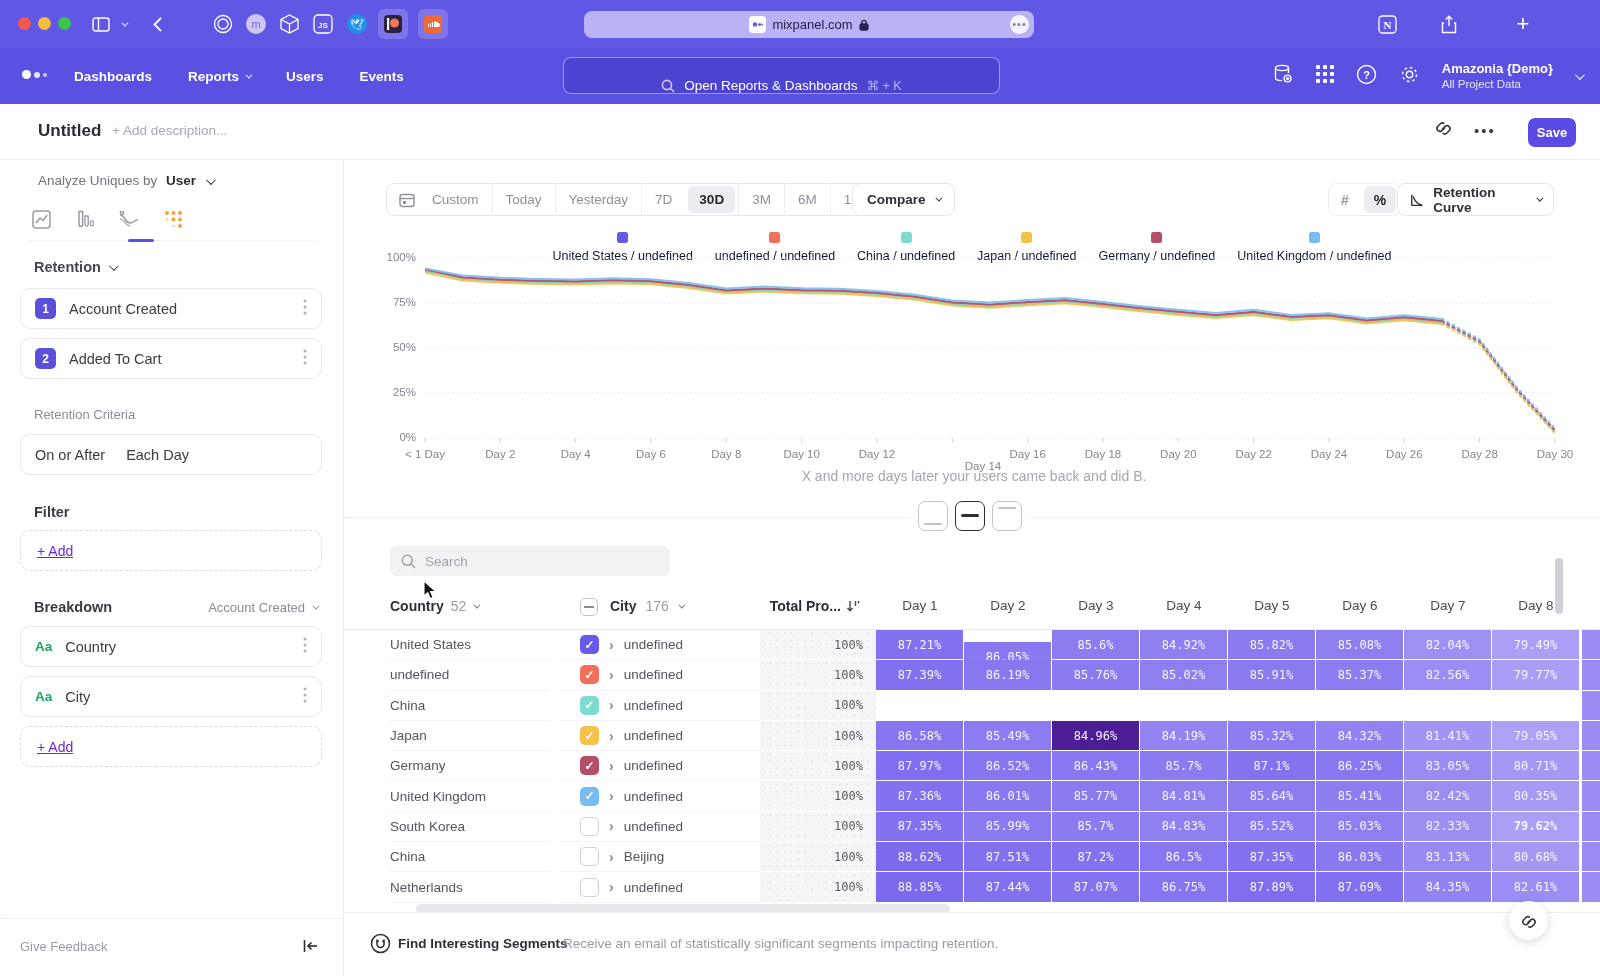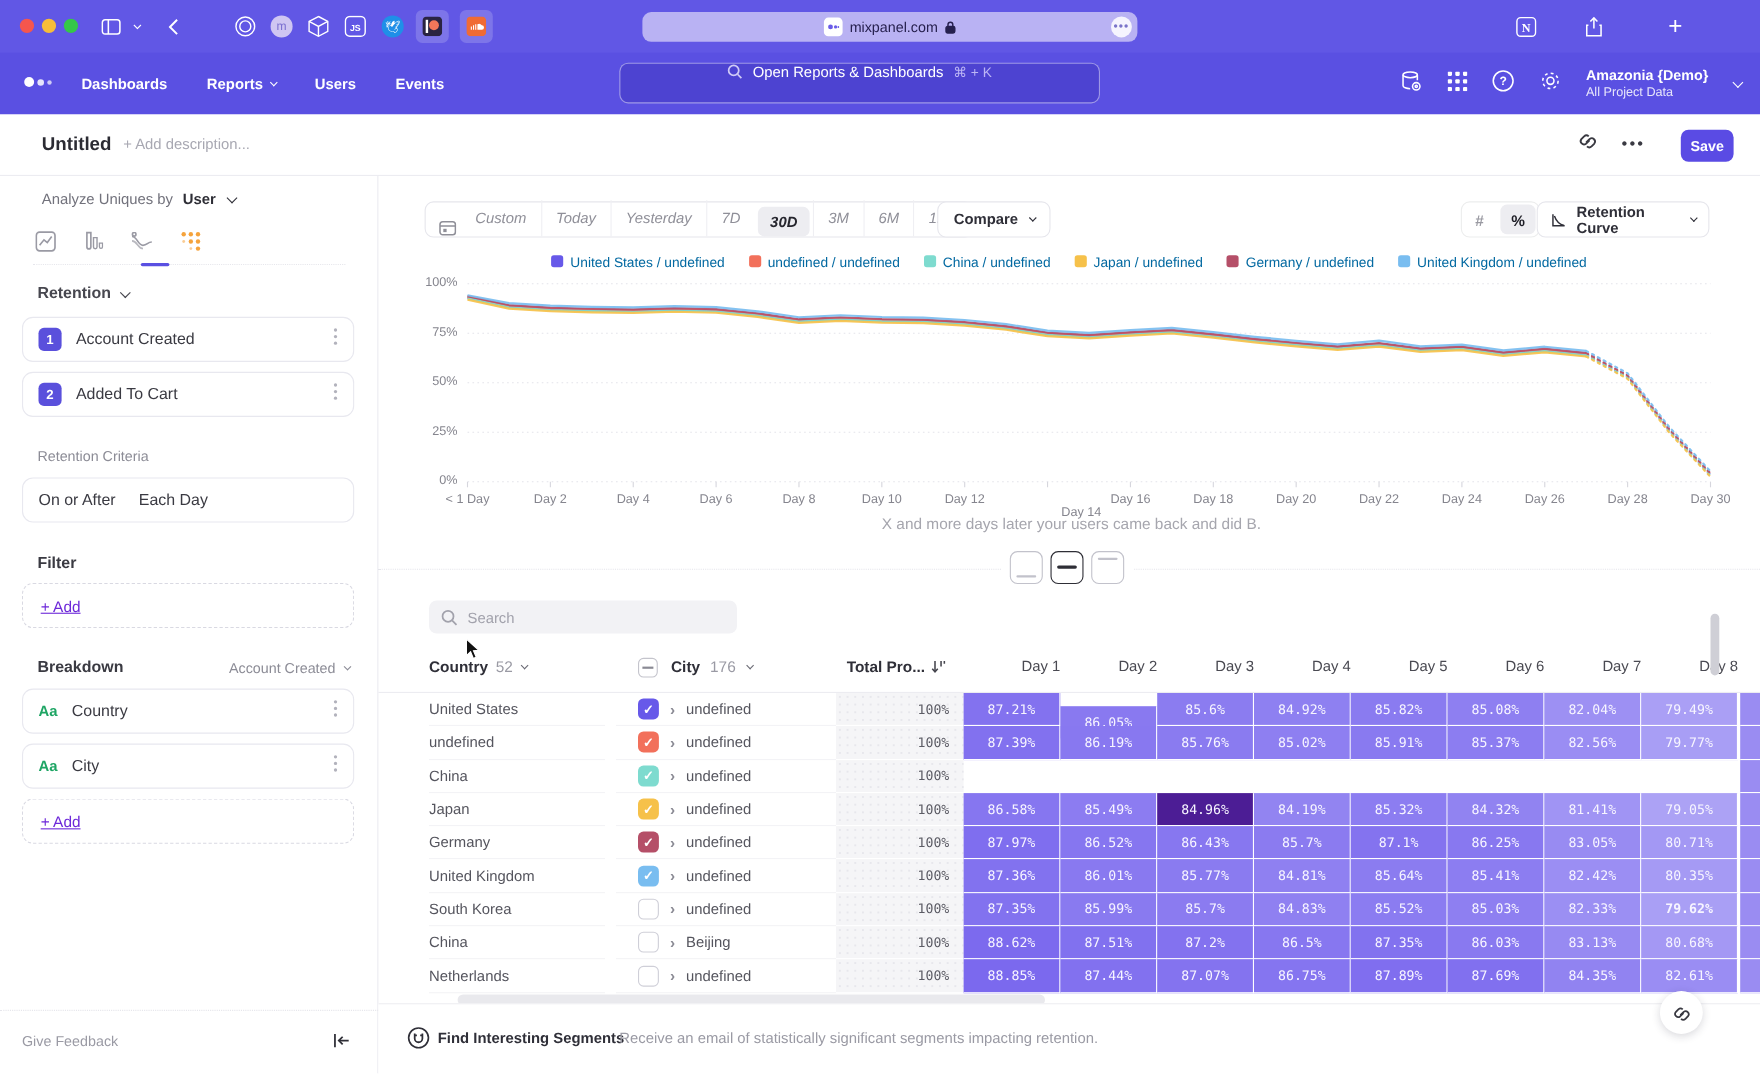--- a/index.html
+++ b/index.html
@@ -14,21 +14,21 @@
   .chrome-ic { position:absolute; top:12px; display:flex; align-items:center; justify-content:center; width:26px; height:24px; color:#fff; }
   .ext-bg { background:rgba(255,255,255,.18); border-radius:6px; }
   .urlbar { position:absolute; left:584px; top:11px; width:450px; height:27px; background:#b9b2f3; border-radius:8px; display:flex; align-items:center; justify-content:center; gap:6px; color:#26204e; font-size:13px; }
   .url-fav { width:17px; height:17px; background:#fff; border-radius:4px; display:flex; align-items:center; justify-content:center; }
   .url-more { position:absolute; right:5px; top:4px; width:19px; height:19px; border-radius:50%; background:rgba(255,255,255,.85); color:#7a74c9; font-size:11px; line-height:18px; text-align:center; letter-spacing:1px; }
   .nav-row { position:absolute; left:0; top:48px; width:1600px; height:56px; background:#5a50e2; }
   .mp-logo { position:absolute; left:22px; top:22px; display:flex; align-items:center; gap:3px; }
   .mp-logo i { background:#fff; border-radius:50%; display:block; }
   .nav-items { position:absolute; left:74px; top:0; height:56px; display:flex; align-items:center; gap:36px; }
   .nav-item { color:#fff; font-size:13.5px; font-weight:600; display:flex; align-items:center; gap:6px; cursor:default; }
-  .nav-search { position:absolute; left:563px; top:9px; width:437px; height:37px; background:rgba(38,28,160,.25); border:1px solid rgba(255,255,255,.45); border-radius:8px; display:flex; align-items:flex-start; justify-content:center; gap:9px; color:#fff; font-size:13.5px; }
+  .nav-search { position:absolute; left:563px; top:9px; width:437px; height:37px; background:rgba(38,28,160,.25); border:1px solid rgba(255,255,255,.45); border-radius:8px; display:flex; align-items:flex-end; justify-content:center; gap:9px; color:#fff; font-size:13.5px; }
   .nav-search .sc { color:#bcb6f5; font-size:12.5px; }
   .nav-right { position:absolute; right:18px; top:0; height:56px; display:flex; align-items:center; gap:22px; color:#fff; }
   .proj { text-align:left; line-height:1.25; }
   .proj .p1 { font-size:13px; font-weight:700; }
   .proj .p2 { font-size:11.5px; opacity:.85; }
 
   .chev { display:inline-block; width:7px; height:7px; border-right:1.6px solid currentColor; border-bottom:1.6px solid currentColor; transform:rotate(45deg) translateY(-2px); }
 
   
   .rep-head { position:absolute; left:0; top:104px; width:1600px; height:56px; background:#fff; border-bottom:1px solid #ececf1; }
@@ -52,33 +52,33 @@
   .kebab { margin-left:auto; color:#b2b2bc; }
   .dashed-card { position:absolute; left:20px; width:302px; height:41px; border:1px dashed #d9d9e2; border-radius:10px; display:flex; align-items:center; padding:0 16px; color:#6d28d9; font-size:14px;text-decoration:underline; }
   .side-lab { position:absolute; left:34px; font-size:13px; color:#8c8c96; }
   .side-lab.strong { color:#3a3a42; font-size:14.5px; font-weight:600; }
   .aa { color:#1ea564; font-weight:700; font-size:13.5px; }
   .give-fb { position:absolute; left:0; bottom:0; width:344px; height:58px; border-top:1px dotted #e6e6ec; }
   .give-fb span { position:absolute; left:20px; top:20px; color:#9a9aa4; font-size:13px; }
 
   
   .main { position:absolute; left:344px; top:160px; width:1256px; height:816px; }
-  .seg-wrap { position:absolute; left:42px; top:23px; height:33px; border:1px solid #e6e6ec; border-radius:8px; display:flex; align-items:flex-end; background:#fff;font-style:italic; }
+  .seg-wrap { position:absolute; left:42px; top:23px; height:33px; border:1px solid #e6e6ec; border-radius:8px; display:flex; align-items:center; background:#fff; }
   .seg { padding:0 13px; font-size:13.5px; color:#8f8f98; font-weight:500; height:33px; display:flex; align-items:center; border-left:1px solid #efeff3; }
   .seg.noborder { border-left:none; }
   .seg.active { color:#26262e; font-weight:700; background:#ededf1; border-radius:6px; height:27px; margin:0 3px; border-left:none; padding:0 11px; }
   .cal-slot { padding:0 4px 0 12px; display:flex; align-items:center; }
   .compare-btn { position:absolute; left:508px; top:23px; height:33px; border:1px solid #e6e6ec; border-radius:8px; background:#fff; display:flex; align-items:center; gap:9px; padding:0 14px; font-size:13.5px; font-weight:600; color:#2f2f38; }
   .numpct { position:absolute; left:984px; top:23px; height:33px; border:1px solid #eceded; background:#fff; border-radius:8px; display:flex; align-items:center; }
   .numpct .cell { width:32px; height:33px; display:flex; align-items:center; justify-content:center; font-size:14px; font-weight:600; color:#9a9aa2; }
   .numpct .cell.active { background:#ededf1; border-radius:6px; color:#1e1e26; height:27px; margin:0 3px; }
   .rc-btn { position:absolute; left:1053px; top:23px; width:157px; height:33px; border:1px solid #e6e6ec; border-radius:8px; background:#fff; display:flex; align-items:center; gap:9px; padding:0 12px; font-size:13.5px; font-weight:600; color:#2f2f38; }
 
   .legend { position:absolute; left:0; top:72px; width:1256px; display:flex; justify-content:center; gap:22px; }
-  .leg-item { display:flex; gap:6px; font-size:12.5px; color:#0369a1; }
+  .leg-item { display:flex; align-items:center; gap:6px; font-size:12.5px; color:#0f172a;flex-direction:column; }
   .leg-sw { width:11px; height:11px; border-radius:2.5px; }
 
   .plot-area { position:absolute; left:81px; top:98px; width:1130px; height:180px; }
   .ylab { position:absolute; width:46px; text-align:right; font-size:11.5px; color:#85858e; left:26px; }
   .xlab { position:absolute; top:288px; transform:translateX(-50%); font-size:11.5px; color:#85858e; white-space:nowrap; }
   .chart-cap { position:absolute; left:300px; top:308px; width:660px; text-align:center; font-size:14px; color:#a6a6ae; }
 
   .mid-div { position:absolute; left:0; top:357px; width:1256px; border-top:1px dotted #e4e4ea; }
   .view-toggles { position:absolute; left:566px; top:341px; display:flex; gap:7px; background:#fff; padding:0 8px; }
   .vt { width:30px; height:30px; border:1.4px solid #c2c2cb; border-radius:7px; background:#fff; position:relative; }
@@ -88,21 +88,21 @@
 
   .search-box { position:absolute; left:46px; top:386px; width:280px; height:30px; background:#f2f2f5; border-radius:7px; display:flex; align-items:center; gap:9px; padding:0 11px; color:#a2a2ac; font-size:13.5px; }
 
   
   .thead { position:absolute; left:0; top:425px; width:1256px; height:45px; border-bottom:1px solid #ececf1; }
   .th-country { position:absolute; left:46px; top:13px; display:flex; align-items:center; gap:7px; font-size:14px; font-weight:700; color:#2f2f38; }
   .th-city { position:absolute; left:236px; top:13px; display:flex; align-items:center; gap:9px; font-size:14px; font-weight:700; color:#2f2f38; }
   .th-cnt { color:#9a9aa4; font-weight:400; }
   .th-total { position:absolute; left:416px; top:13px; width:100px; text-align:right; font-size:14px; font-weight:700; color:#2f2f38; display:flex; justify-content:flex-end; align-items:center; gap:5px; }
   .day-headers { position:absolute; left:532px; top:13px; display:flex; }
-  .day-h { width:88px; text-align:right; font-size:13.5px; color:#4a4a52; font-weight:500; }
+  .day-h { width:88px; text-align:center; font-size:13.5px; color:#4a4a52; font-weight:500; }
   .ind-box { width:18px; height:18px; border:1.5px solid #c4c4cc; border-radius:5px; background:#fff; position:relative; }
   .ind-box i { position:absolute; left:3px; right:3px; top:7px; height:2px; background:#8a8a94; }
 
   .trows { position:absolute; left:0; top:470px; width:1256px; }
   .trow { position:relative; height:30.3px; }
   .tc-country { position:absolute; left:46px; top:0; width:160px; height:100%; display:flex; align-items:center; font-size:13.5px; color:#55555e; border-bottom:1px solid #f3f3f6; }
   .tc-city { position:absolute; left:216px; top:0; width:200px; height:100%; display:flex; align-items:center; gap:10px; font-size:13.5px; color:#55555e; border-bottom:1px solid #f3f3f6; padding-left:20px; }
   .tc-total { position:absolute; left:416px; top:0; width:116px; height:100%; display:flex; align-items:center; justify-content:flex-end; padding-right:13px; font-family:"DejaVu Sans Mono",monospace; font-size:12px; color:#5b5b64; background:#f5f5f7; background-image:radial-gradient(#e7e7ec 1px, transparent 1px); background-size:7px 7px; border-bottom:1px solid #fff; }
   .tc-days { position:absolute; left:532px; top:0; height:100%; display:flex; }
   .dcell { width:88px; height:100%; display:flex; align-items:center; justify-content:center; font-family:"DejaVu Sans Mono",monospace; font-size:12px; color:#f7f5ff; border-right:1.5px solid #fff; border-bottom:1.5px solid #fff; }

